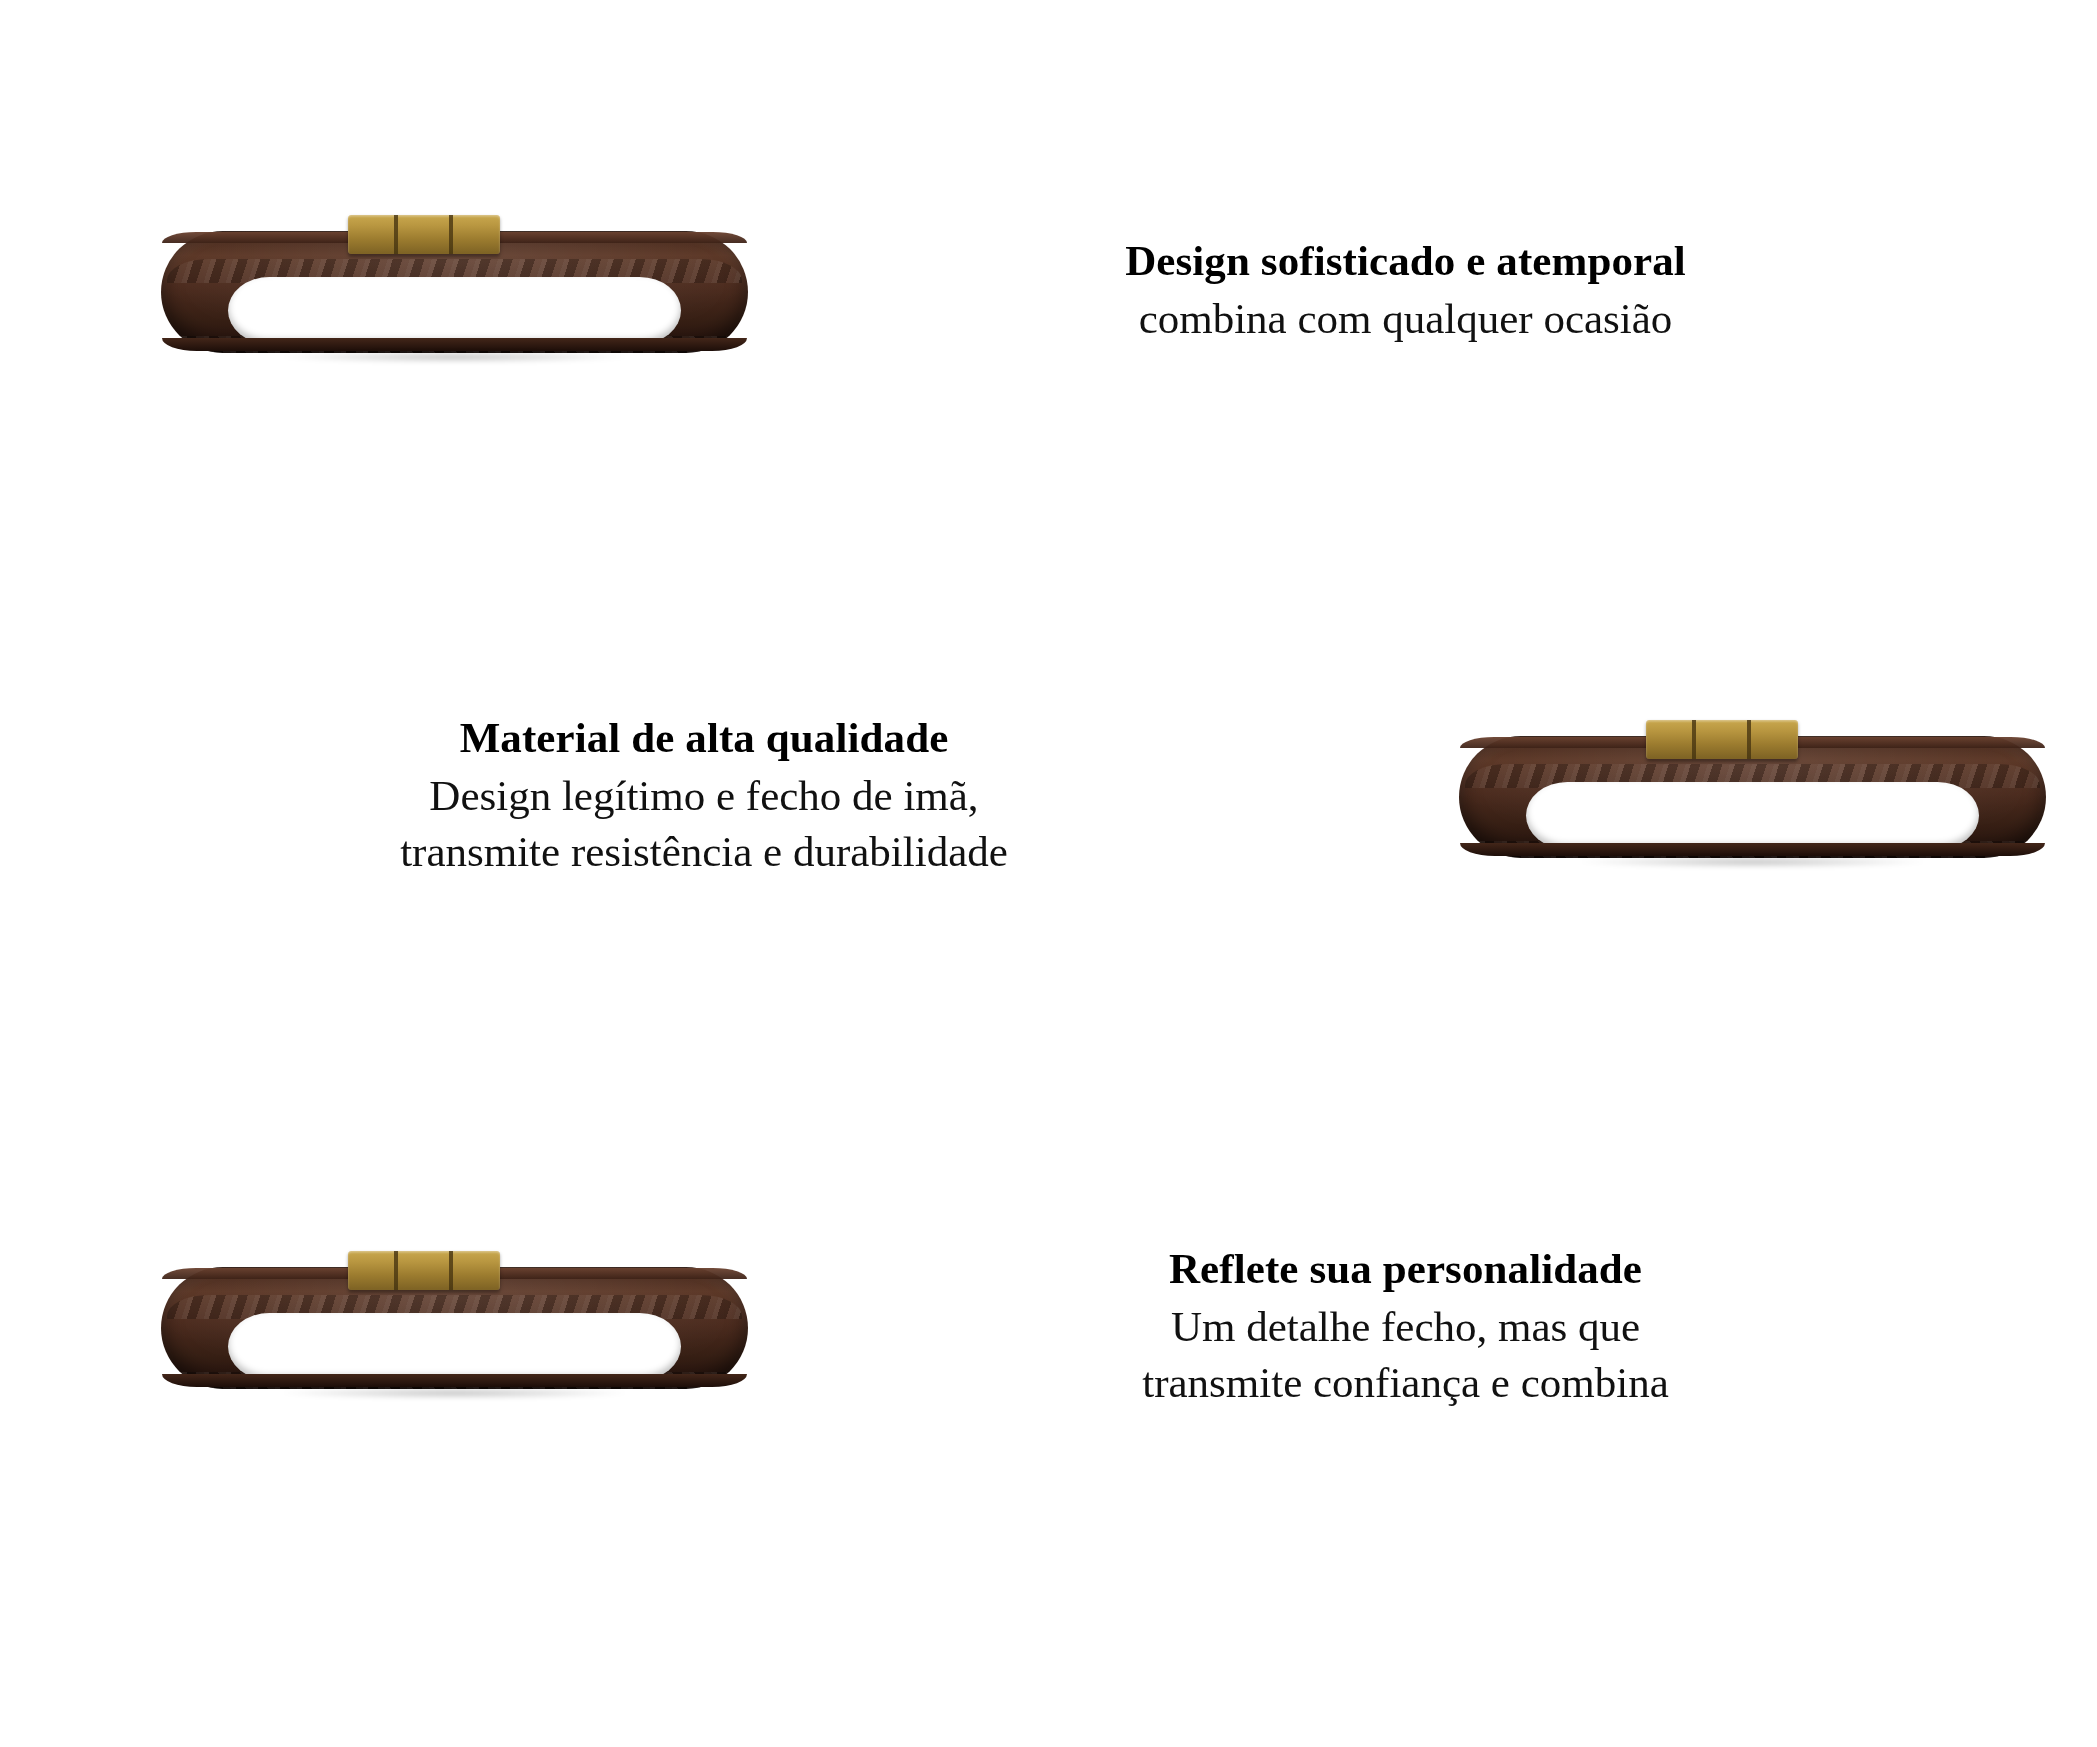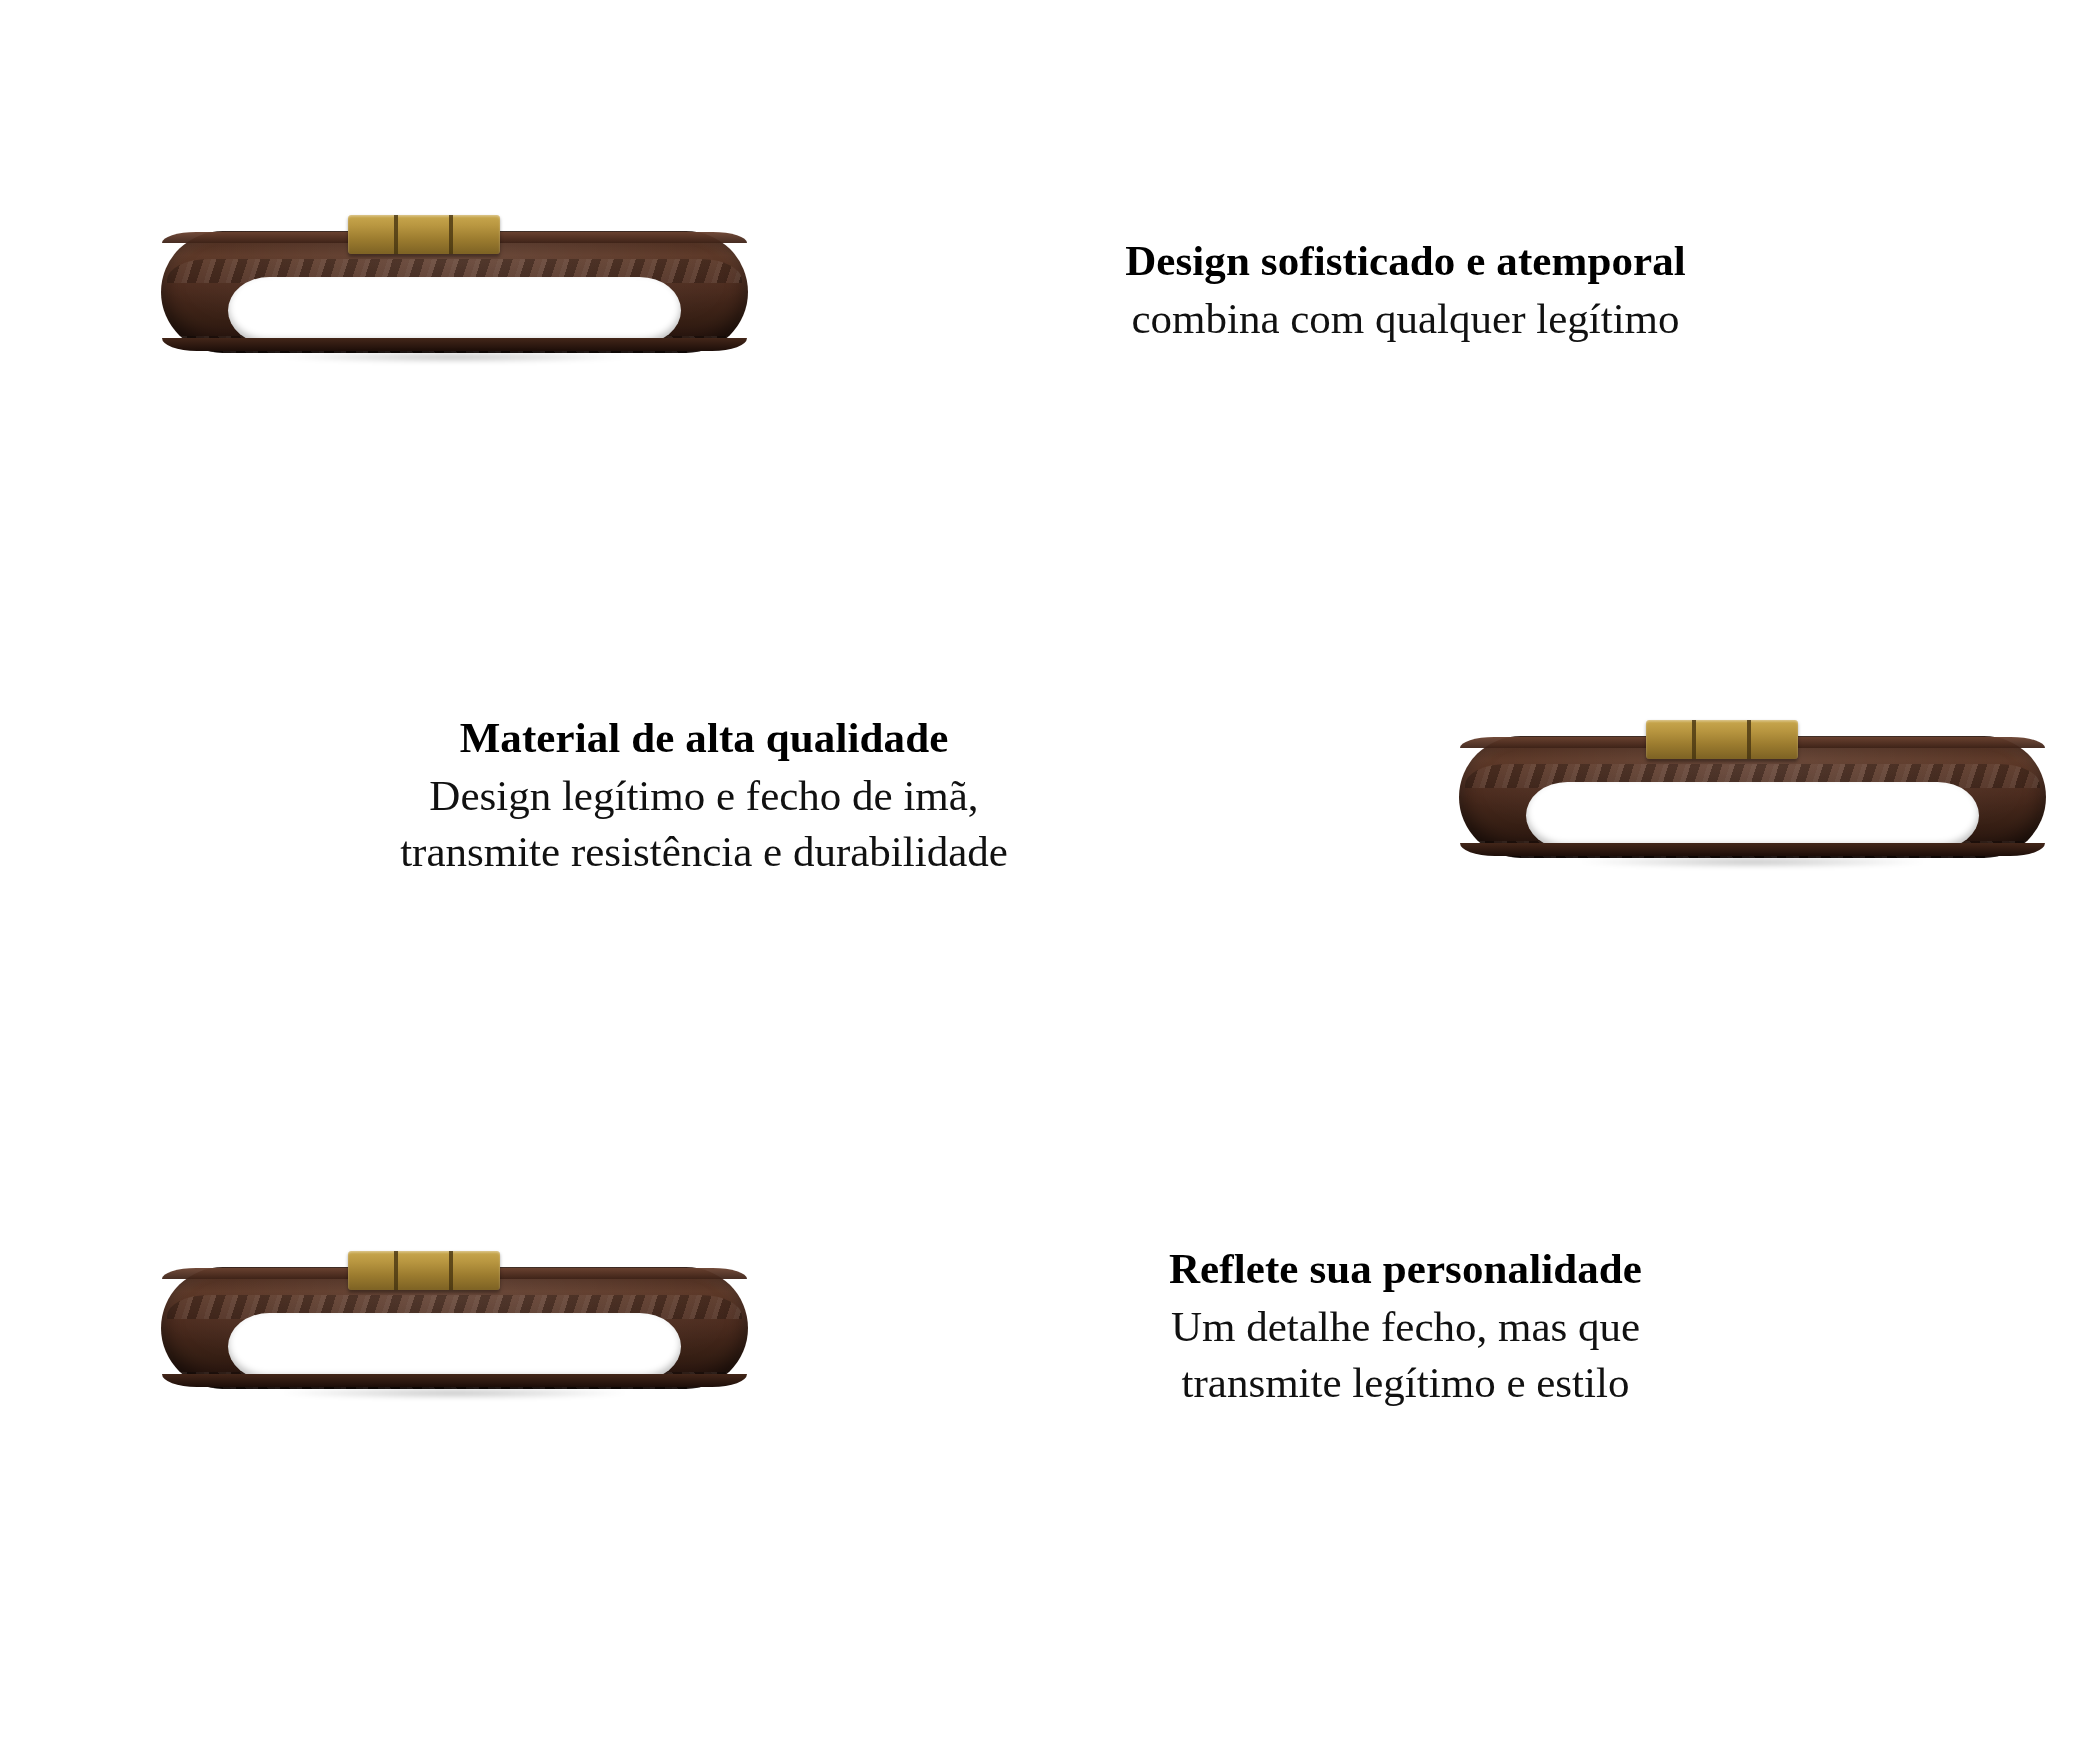--- a/index.html
+++ b/index.html
@@ -186,21 +186,21 @@
         <div class="clasp">
           <div class="seam s1"></div>
           <div class="seam s2"></div>
         </div>
         <div class="shadow"></div>
       </div>
     </div>
     <div class="text-cell" style="width: 1189px;">
       <h2 class="feature-title">Design sofisticado e atemporal</h2>
       <p class="feature-desc">
-        <span class="ln">combina com qualquer legítimo</span>
+        <span class="ln">combina com qualquer ocasião</span>
       </p>
     </div>
   </section>
 
   <section class="feature-row row-2">
     <div class="text-cell" style="width: 1314px;">
       <h2 class="feature-title">Material de alta qualidade</h2>
       <p class="feature-desc">
         <span class="ln">Design legítimo e fecho de imã,</span>
         <span class="ln">transmite resistência e durabilidade</span>
@@ -238,19 +238,19 @@
           <div class="seam s1"></div>
           <div class="seam s2"></div>
         </div>
         <div class="shadow"></div>
       </div>
     </div>
     <div class="text-cell" style="width: 1189px;">
       <h2 class="feature-title">Reflete sua personalidade</h2>
       <p class="feature-desc">
         <span class="ln">Um detalhe fecho, mas que</span>
-        <span class="ln">transmite legítimo e estilo</span>
+        <span class="ln">transmite confiança e combina</span>
       </p>
     </div>
   </section>
 
 </div>
 
 
 </body></html>

